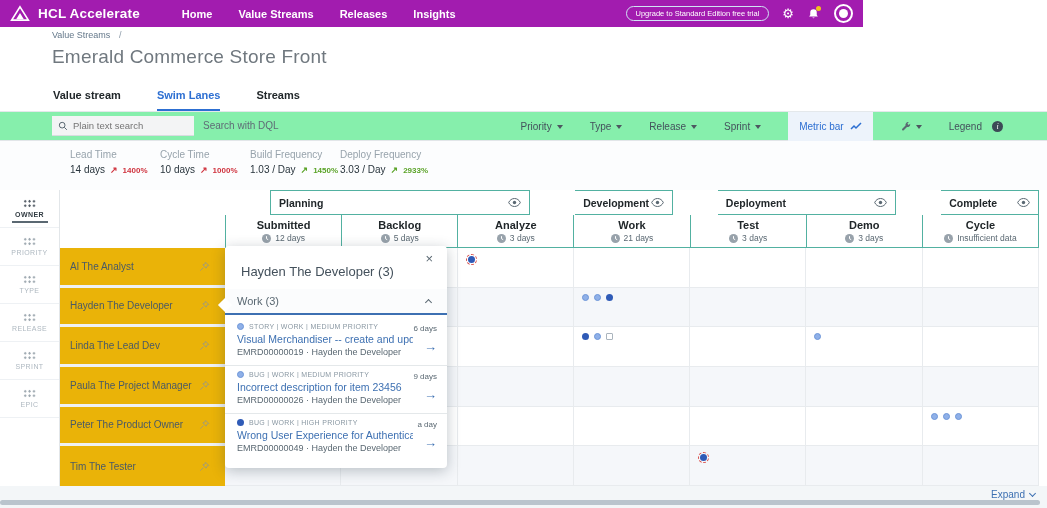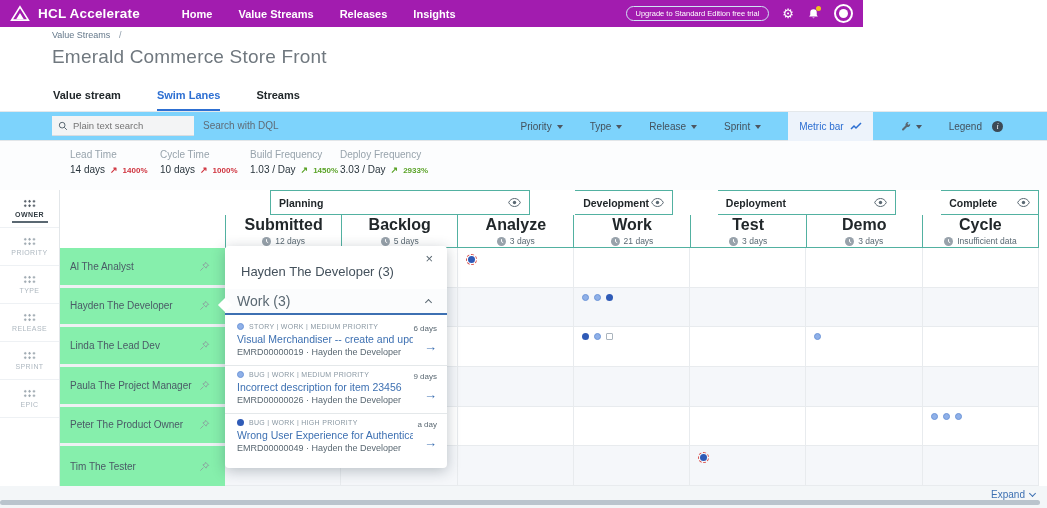--- a/index.html
+++ b/index.html
@@ -24,21 +24,21 @@
   .breadcrumb { position:absolute; top:30px; left:52px; font-size:9px; color:#64788a; }
   .breadcrumb .crumb { cursor:pointer; }
   .breadcrumb .sep { margin-left:6px; color:#8a99a7; }
   .page-title { position:absolute; top:46px; left:52px; font-size:19px; font-weight:400; color:#70787f; letter-spacing:.2px; }
   .tabs { position:absolute; top:89px; left:53px; display:flex; gap:36px; }
   .tab { font-size:11px; font-weight:bold; color:#21272a; padding-bottom:8px; cursor:pointer;text-align:center; }
   .tab.active { color:#2d6fd2; border-bottom:2px solid #2d6fd2; }
   .tabs-rule { position:absolute; top:111px; left:0; width:1047px; height:1px; background:#e4e8eb; }
 
   
-  .filterbar { position:absolute; top:112px; left:0; width:1047px; height:29px; background:#7dd3fc; border-bottom:1px solid #e2e6e9; z-index:5; }
+  .filterbar { position:absolute; top:112px; left:0; width:1047px; height:29px; background:#86efac; border-bottom:1px solid #e2e6e9; z-index:5; }
   .search-wrap { position:absolute; left:52px; top:4px; width:142px; height:20px; background:#f3f4f5; border-bottom:1px solid #d8dce0; display:flex; align-items:center; padding:0 6px; }
   .search-input { border:none; outline:none; background:transparent; font-size:9.5px; color:#5a6872; width:110px; font-family:"Liberation Sans",sans-serif; }
   .dql { position:absolute; left:203px; top:8px; font-size:10px; color:#5f6b76; cursor:pointer; }
   .filter-right { position:absolute; right:44px; top:0; height:29px; display:flex; align-items:center; gap:27px; }
   .dd { font-size:10px; color:#44515c; display:flex; align-items:center; gap:5px; cursor:pointer; }
   .caret-down { width:0; height:0; border-left:3.5px solid transparent; border-right:3.5px solid transparent; border-top:4px solid #4d5660; }
   .metric-toggle { height:29px; display:flex; align-items:center; gap:6px; background:#edf3fb; padding:0 11px; color:#2d6fd2; font-size:10px; cursor:pointer; }
   .wrench-btn { display:flex; align-items:center; gap:4px; cursor:pointer; }
   .legend { display:flex; align-items:center; gap:10px; font-size:10px; color:#44515c; cursor:pointer; }
   .info-icon { width:11px; height:11px; border-radius:50%; background:#3c4a56; color:#fff; font-size:8px; display:flex; align-items:center; justify-content:center; font-style:italic; font-family:"Liberation Serif",serif; }
@@ -59,52 +59,52 @@
   .side-strip { position:absolute; left:0; top:0; width:60px; height:296px; background:#fff; border-right:1px solid #e2e6e9; z-index:2; }
   .side-item { height:38px; display:flex; flex-direction:column; align-items:center; justify-content:center; gap:3px; border-bottom:1px solid #eef1f4; cursor:pointer; }
   .side-item .s-label { font-size:7px; letter-spacing:.4px; color:#aeb8c0; }
   .side-item.active .s-label { color:#323c43; font-weight:bold; }
   .side-item.active { position:relative; }
   .side-item.active::after { content:""; position:absolute; bottom:4px; left:12px; width:36px; height:2px; background:#5a6872; }
   .grid-icon { width:13px; height:9px; background-image:radial-gradient(circle, #9aa5ad 1px, transparent 1.3px); background-size:4.4px 4.5px; }
   .side-item.active .grid-icon { background-image:radial-gradient(circle, #4d5660 1px, transparent 1.3px); }
 
   .lane-names { position:absolute; left:60px; top:58px; width:165px; height:238px; }
-  .lane-name-row { height:39.66px; background:#86efac; border-bottom:3px solid #eef1f4; display:flex; align-items:center; justify-content:space-between; padding:0 15px 0 10px; cursor:pointer; }
+  .lane-name-row { height:39.66px; background:#eab308; border-bottom:3px solid #eef1f4; display:flex; align-items:center; justify-content:space-between; padding:0 15px 0 10px; cursor:pointer; }
   .lane-name-row:last-child { border-bottom:none; }
   .lane-name { font-size:10px; color:#4a5a66; }
   .pin { opacity:.75; }
 
   .grid-area { position:absolute; left:225px; top:0; width:814px; height:296px; }
   .group-row { display:flex; height:25px; }
   .group-cell { border:1px solid #52b1a1; border-left:none; background:#fff; display:flex; align-items:center; justify-content:space-between; padding:0 8px;margin-left:45px; }
   .group-cell:first-child { border-left:1px solid #52b1a1; }
   .group-label { font-size:10.5px; font-weight:bold; color:#21272a; }
   .eye { cursor:pointer; display:flex; }
   .stage-row { display:flex; height:33px; }
   .stage-cell { flex:1; border:1px solid #52b1a1; border-left:none; border-top:none; background:#fff; display:flex; flex-direction:column; align-items:center; justify-content:center; gap:2px; }
   .stage-cell:first-child { border-left:1px solid #52b1a1; }
-  .stage-name { font-size:16px; font-weight:bold; color:#21272a; }
+  .stage-name { font-size:11px; font-weight:bold; color:#21272a; }
   .stage-days { font-size:8.5px; color:#5a6872; display:flex; align-items:center; gap:4px; }
   .grid-body { display:grid; grid-template-columns:repeat(7,1fr); grid-auto-rows:39.66px; height:238px; }
   .cell { border-right:1px solid #e8ebee; border-bottom:1px solid #e8ebee; background:#fff; display:flex; align-items:flex-start; gap:5px; padding:6px 0 0 8px; }
   .cell.alt { background:#f5f7fa; }
   .dot { width:7px; height:7px; border-radius:50%; flex:0 0 auto; }
   .dot.light { background:#8fb0e8; border:1px solid #6d95d8; }
   .dot.dark { background:#2f5bb7; }
   .dot.square { background:#fff; border:1px solid #aab4bd; border-radius:1px; }
   .dot.flagged { background:#2f5bb7; outline:1px dashed #d9534f; outline-offset:1.5px; margin:2px 0 0 2px; }
 
   
   .popup { position:absolute; left:225px; top:246px; width:222px; height:222px; background:#fff; border-radius:4px; box-shadow:0 3px 14px rgba(30,45,60,.28); z-index:20; }
   .popup::before { content:""; position:absolute; left:-5px; top:54px; width:10px; height:10px; background:#fff; transform:rotate(45deg); }
   .popup-close { position:absolute; right:14px; top:5px; font-size:13px; color:#5a6872; cursor:pointer; }
   .popup-title { padding:18px 14px 10px 16px; font-size:13px; color:#44515c; }
   .popup-section { height:26px; display:flex; align-items:center; justify-content:space-between; padding:0 16px 0 12px; background:#fbfcfd; border-bottom:2px solid #3d70b2; cursor:pointer; }
-  .popup-section-label { font-size:14px; color:#5a6872; }
+  .popup-section-label { font-size:11px; color:#5a6872; }
   .chev { display:inline-block; width:5px; height:5px; border-right:1.5px solid #5a6872; border-bottom:1.5px solid #5a6872; }
   .chev.up { transform:rotate(-135deg); margin-top:3px; }
   .chev.down { transform:rotate(45deg); margin-bottom:2px; border-color:#3d70b2; }
   .cards { padding-top:3px; }
   .card { position:relative; height:48px; padding:5px 34px 0 12px; border-bottom:1px solid #e4e8ea; cursor:pointer; }
   .card:last-child { border-bottom:none; }
   .card-meta-row { display:flex; align-items:center; gap:5px; }
   .cdot { width:7px; height:7px; border-radius:50%; flex:0 0 auto; }
   .cdot.light { background:#8fb0e8; border:1px solid #6d95d8; }
   .cdot.dark { background:#2f5bb7; }

